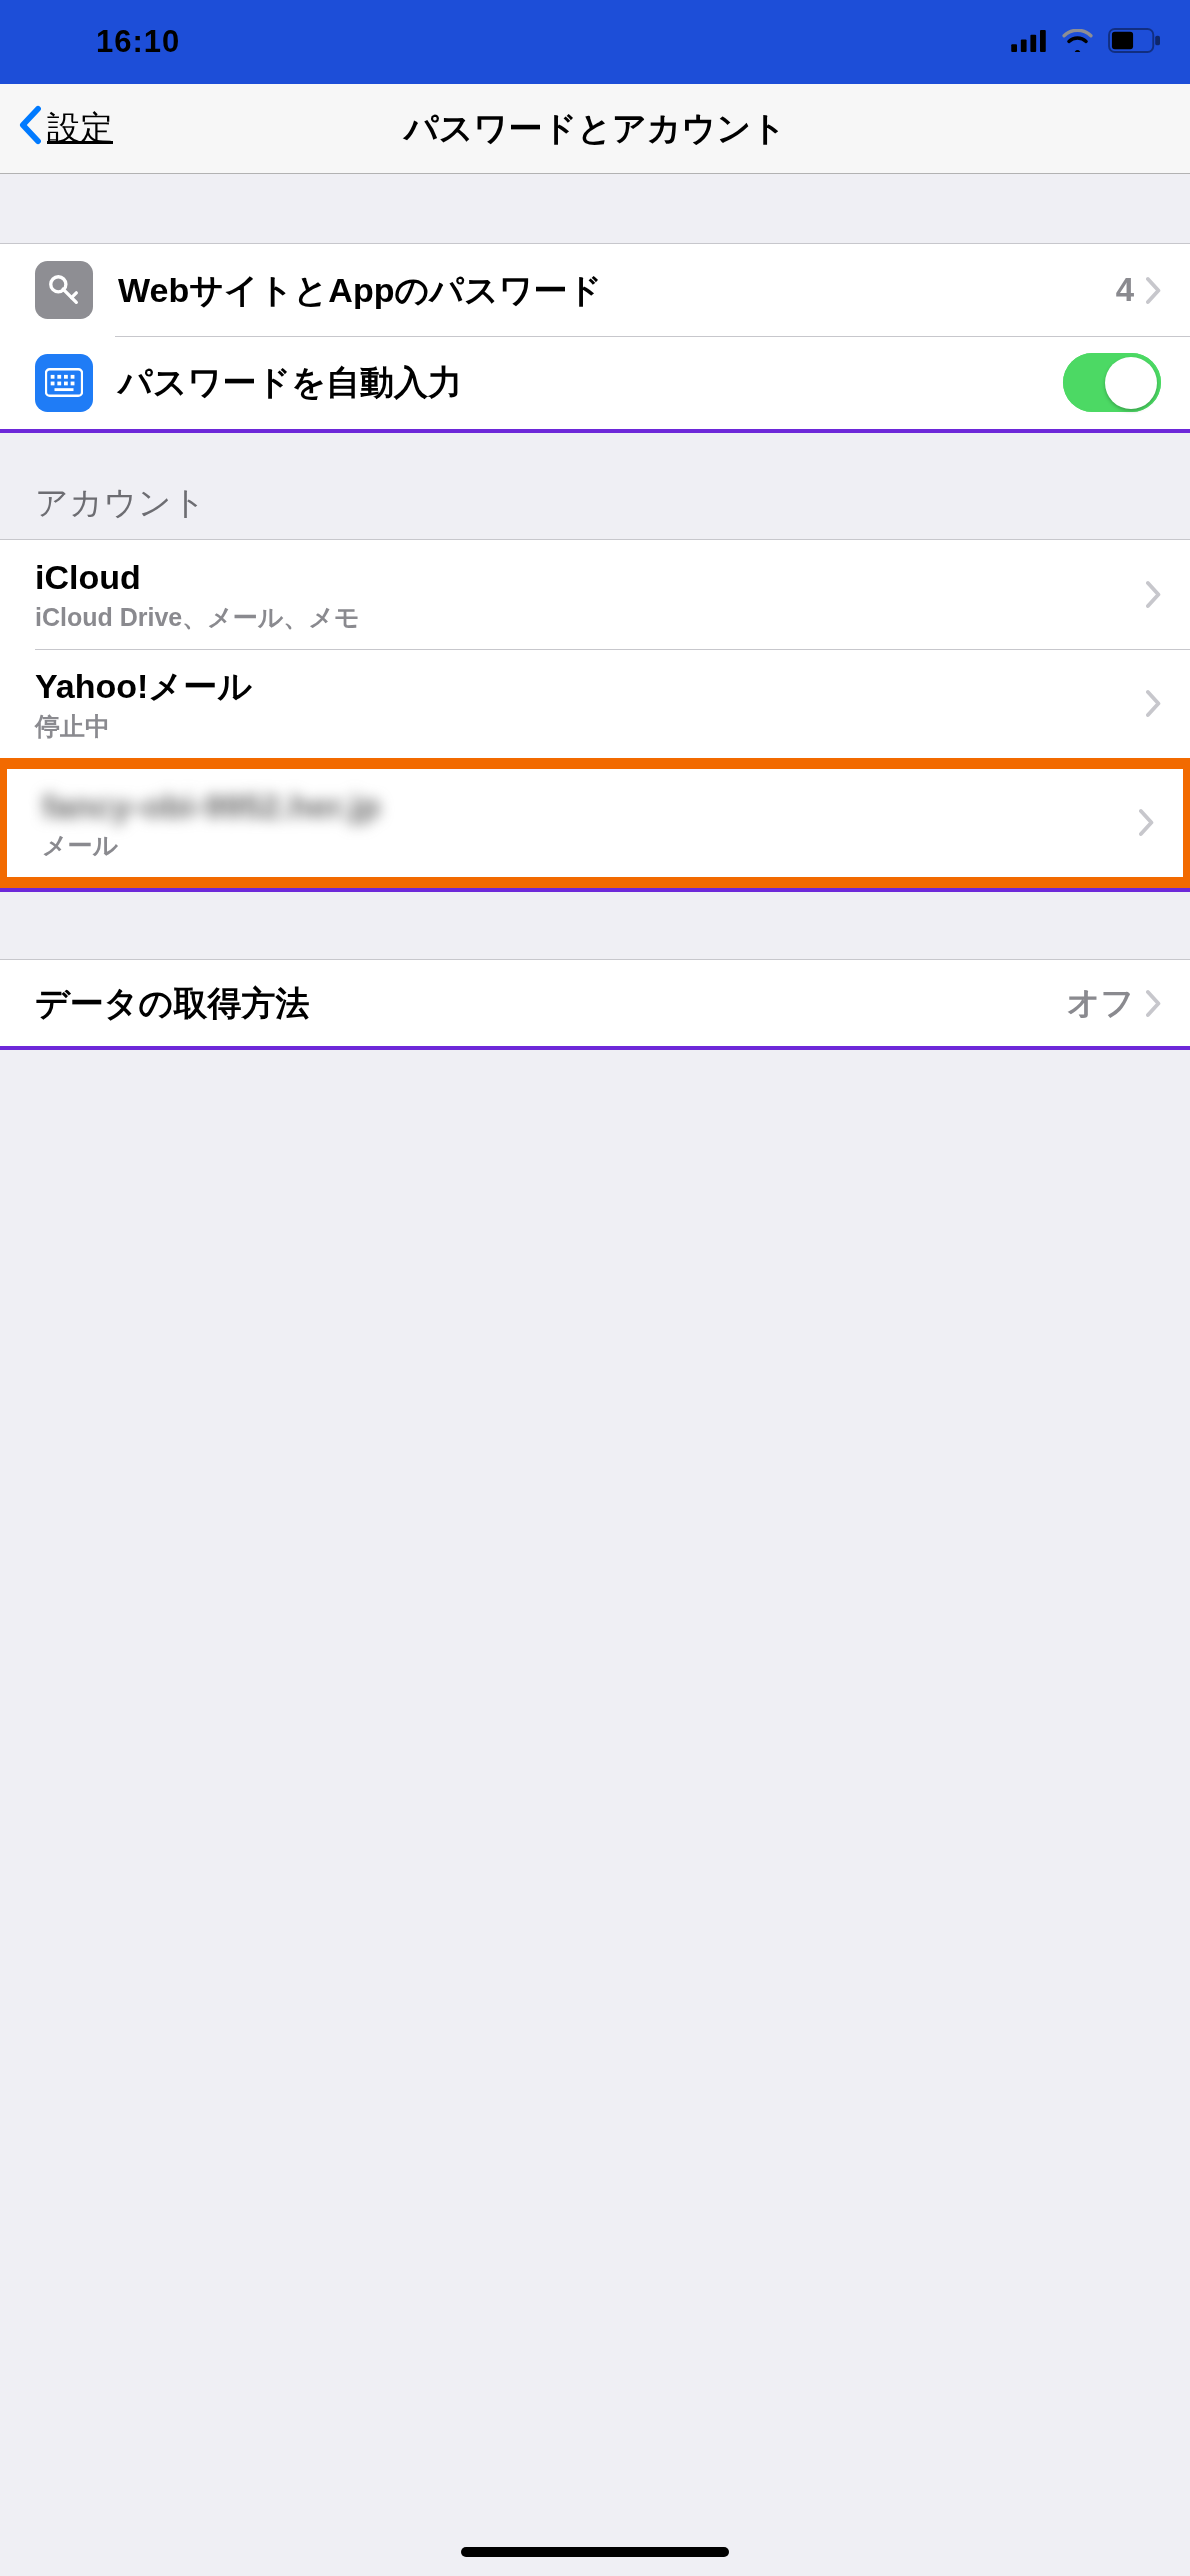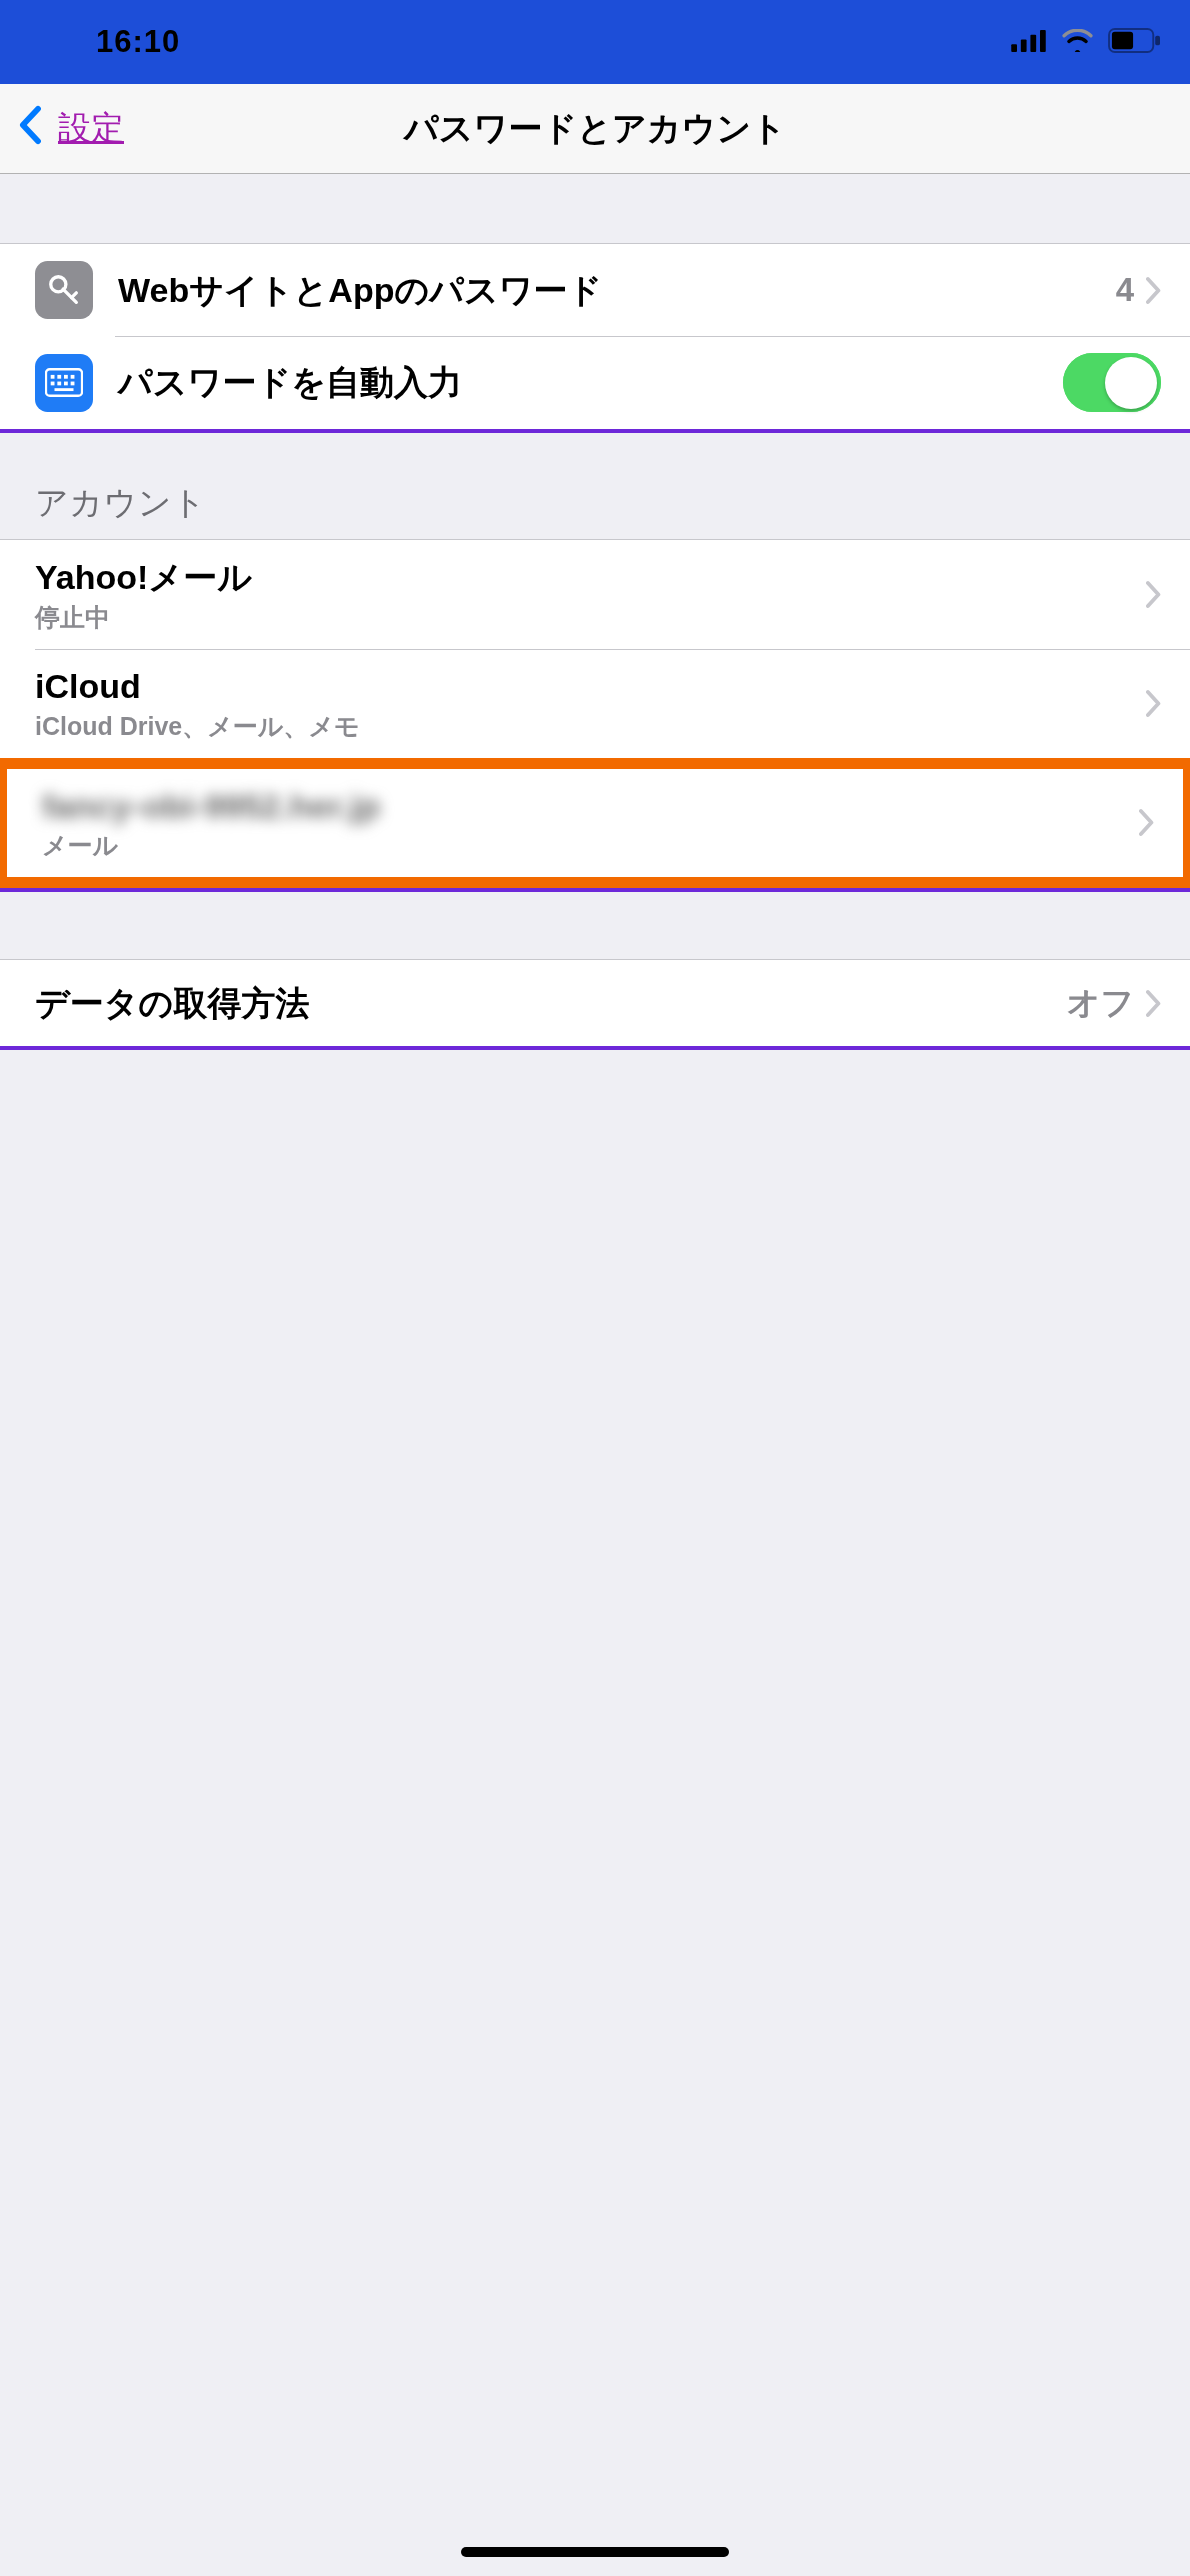--- a/index.html
+++ b/index.html
@@ -28,25 +28,25 @@
     height: 90px;
     display: flex;
     align-items: center;
     position: relative;
     background: #f7f7f7;
     border-bottom: 1px solid #b2b2b2;
   }
   .nav-back {
     display: flex;
     align-items: center;
-    color: #a21caf;
+    color: #000000;
     font-size: 33px;
     position: absolute;
     left: 17px;
-    gap: 16px;
+    gap: 5px;
     justify-content: center;
   }
   .nav-back-text { text-decoration: underline; }
   .nav-title {
     width: 100%;
     text-align: center;
     font-size: 34px;
     font-weight: 600;
   }
 
@@ -229,34 +229,34 @@
       </div>
   </div>
 </div>
 
 <div class="section-header">アカウント</div>
 
 <div class="group">
 
   <div class="row">
     <div class="row-labels">
+      <span class="row-title">iCloud</span>
+      <span class="row-sub">iCloud Drive、メール、メモ</span>
+    </div>
+    <span class="chevron">
+      <svg width="15.3" height="27" viewBox="0 0 16 28">
+          <polyline points="2,2 13,14 2,26" stroke="#c7c7cc" stroke-width="4" fill="none" stroke-linecap="round" stroke-linejoin="round"></polyline>
+        </svg>
+    </span>
+  </div>
+
+  <div class="row">
+    <div class="row-labels">
       <span class="row-title">Yahoo!メール</span>
       <span class="row-sub">停止中</span>
-    </div>
-    <span class="chevron">
-      <svg width="15.3" height="27" viewBox="0 0 16 28">
-          <polyline points="2,2 13,14 2,26" stroke="#c7c7cc" stroke-width="4" fill="none" stroke-linecap="round" stroke-linejoin="round"></polyline>
-        </svg>
-    </span>
-  </div>
-
-  <div class="row">
-    <div class="row-labels">
-      <span class="row-title">iCloud</span>
-      <span class="row-sub">iCloud Drive、メール、メモ</span>
     </div>
     <span class="chevron">
       <svg width="15.3" height="27" viewBox="0 0 16 28">
           <polyline points="2,2 13,14 2,26" stroke="#c7c7cc" stroke-width="4" fill="none" stroke-linecap="round" stroke-linejoin="round"></polyline>
         </svg>
     </span>
   </div>
 
   <div class="highlight-wrap">
     <div class="row">

